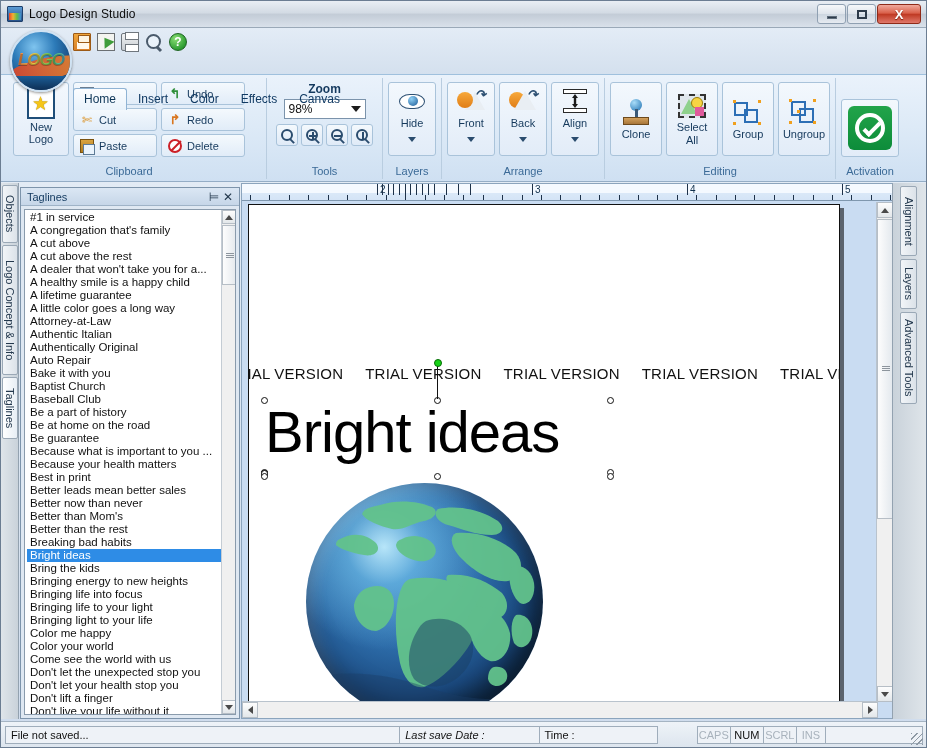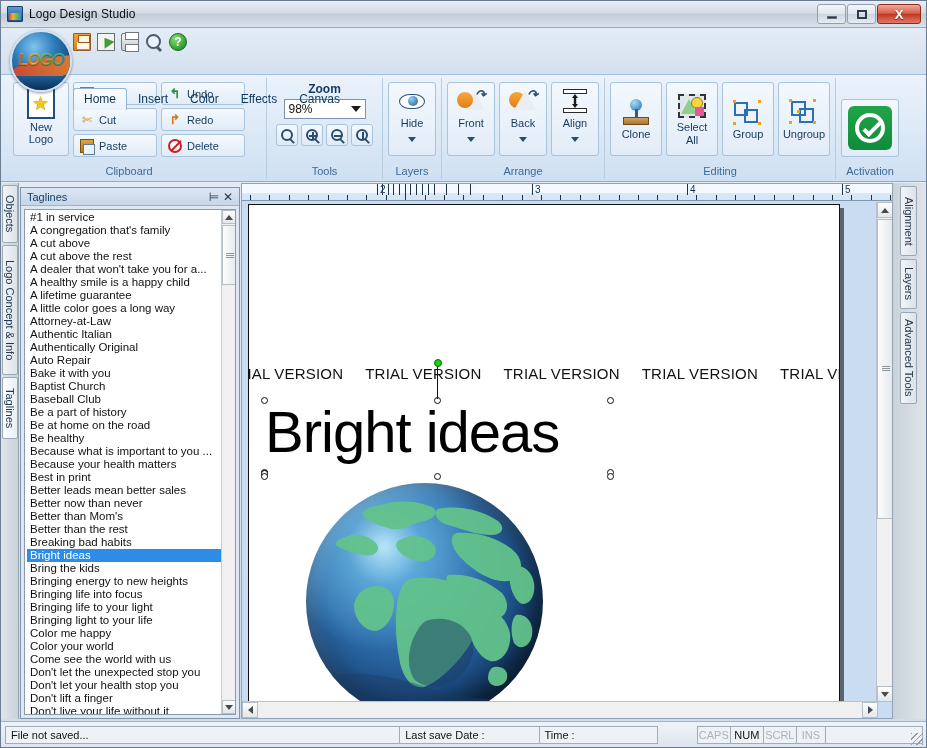--- a/index.html
+++ b/index.html
@@ -621,21 +621,21 @@
           <div class="li">A little color goes a long way</div>
           <div class="li">Attorney-at-Law</div>
           <div class="li">Authentic Italian</div>
           <div class="li">Authentically Original</div>
           <div class="li">Auto Repair</div>
           <div class="li">Bake it with you</div>
           <div class="li">Baptist Church</div>
           <div class="li">Baseball Club</div>
           <div class="li">Be a part of history</div>
           <div class="li">Be at home on the road</div>
-          <div class="li">Be healthy</div>
+          <div class="li">Be guarantee</div>
           <div class="li">Because what is important to you ...</div>
           <div class="li">Because your health matters</div>
           <div class="li">Best in print</div>
           <div class="li">Better leads mean better sales</div>
           <div class="li">Better now than never</div>
           <div class="li">Better than Mom's</div>
           <div class="li">Better than the rest</div>
           <div class="li">Breaking bad habits</div>
           <div class="li sel">Bright ideas</div>
           <div class="li">Bring the kids</div>
@@ -780,21 +780,21 @@
   </div>
 
   <div id="rightbar">
     <div class="rtab" style="height:70px">Alignment</div>
     <div class="rtab" style="height:50px">Layers</div>
     <div class="rtab" style="height:92px">Advanced Tools</div>
   </div>
 
   <div id="statusbar">
     <div class="scell" style="width:412px;">File not saved...</div>
-    <div class="scell" style="width:146px;">Last save Date :</div>
+    <div class="scell" style="width:146px;font-style:italic;">Last save Date :</div>
     <div class="scell" style="width:124px;">Time :</div>
     <div class="scell dim" style="width:34px;justify-content:center;margin-left:40px;">CAPS</div>
     <div class="scell" style="width:34px;justify-content:center;">NUM</div>
     <div class="scell dim" style="width:34px;justify-content:center;">SCRL</div>
     <div class="scell dim" style="width:30px;justify-content:center;">INS</div>
     <div class="scell" style="width:102px;"></div>
     <div id="sgrip"></div>
   </div>
 
 </div>

